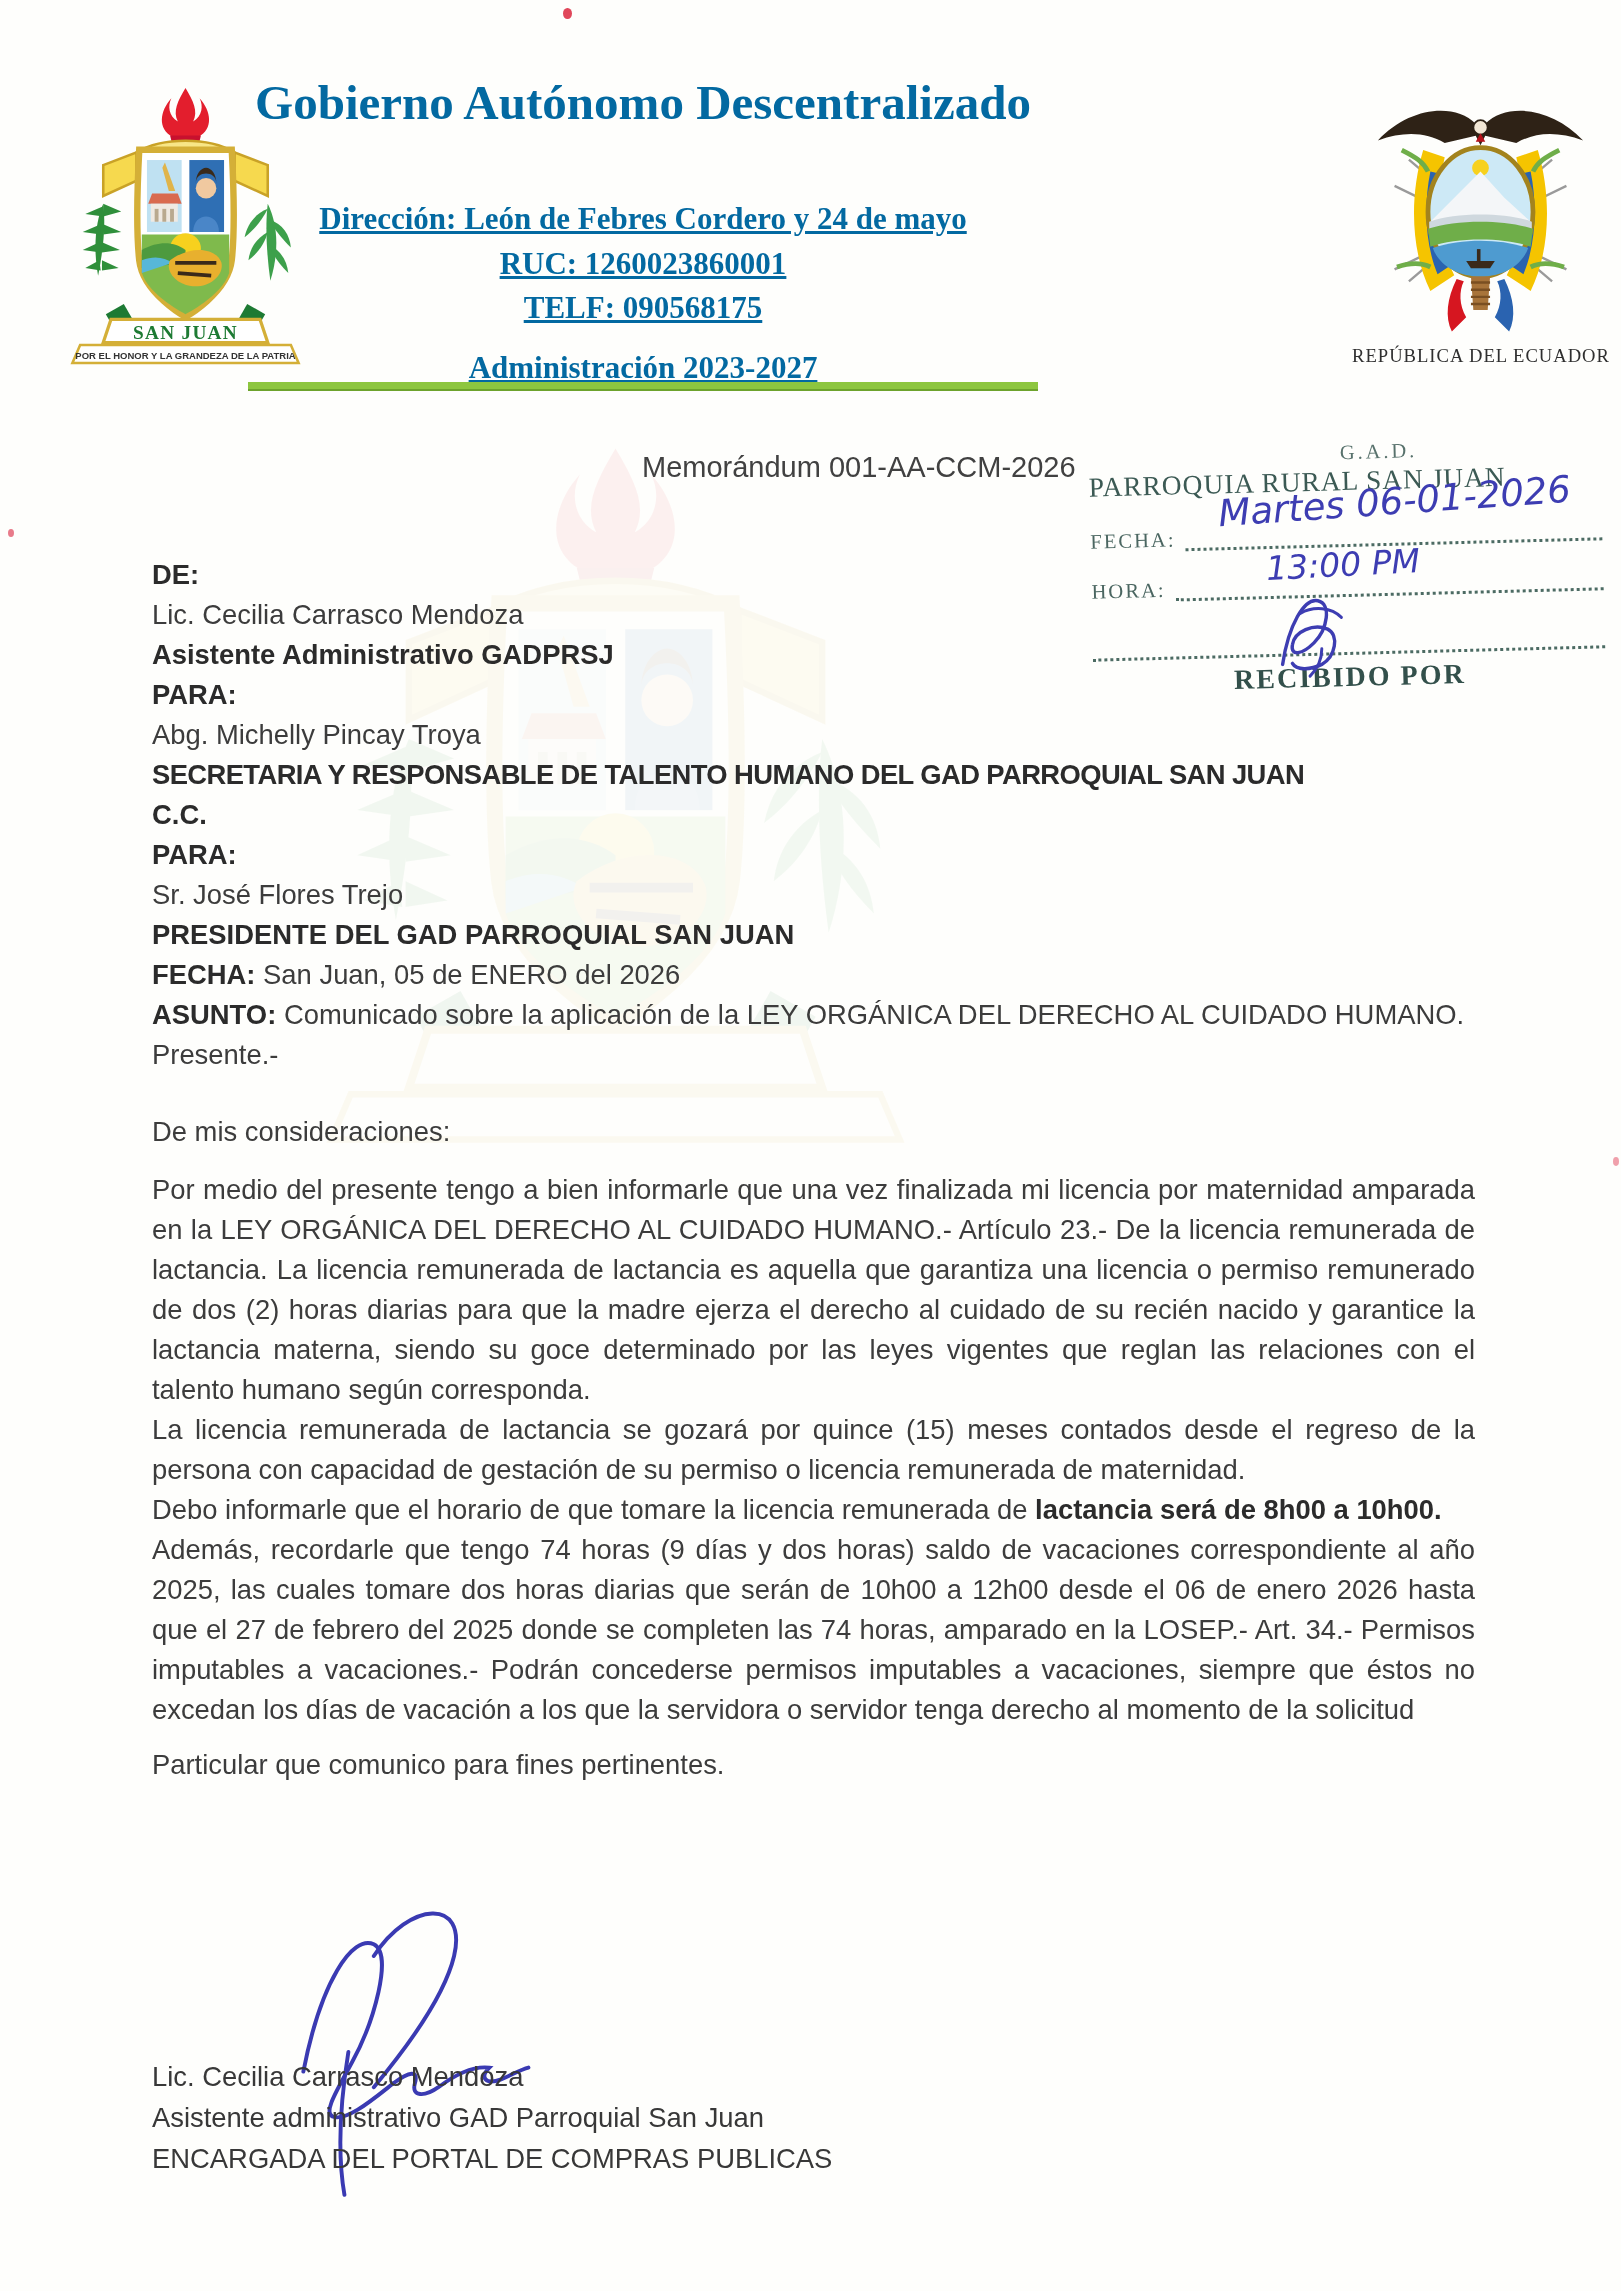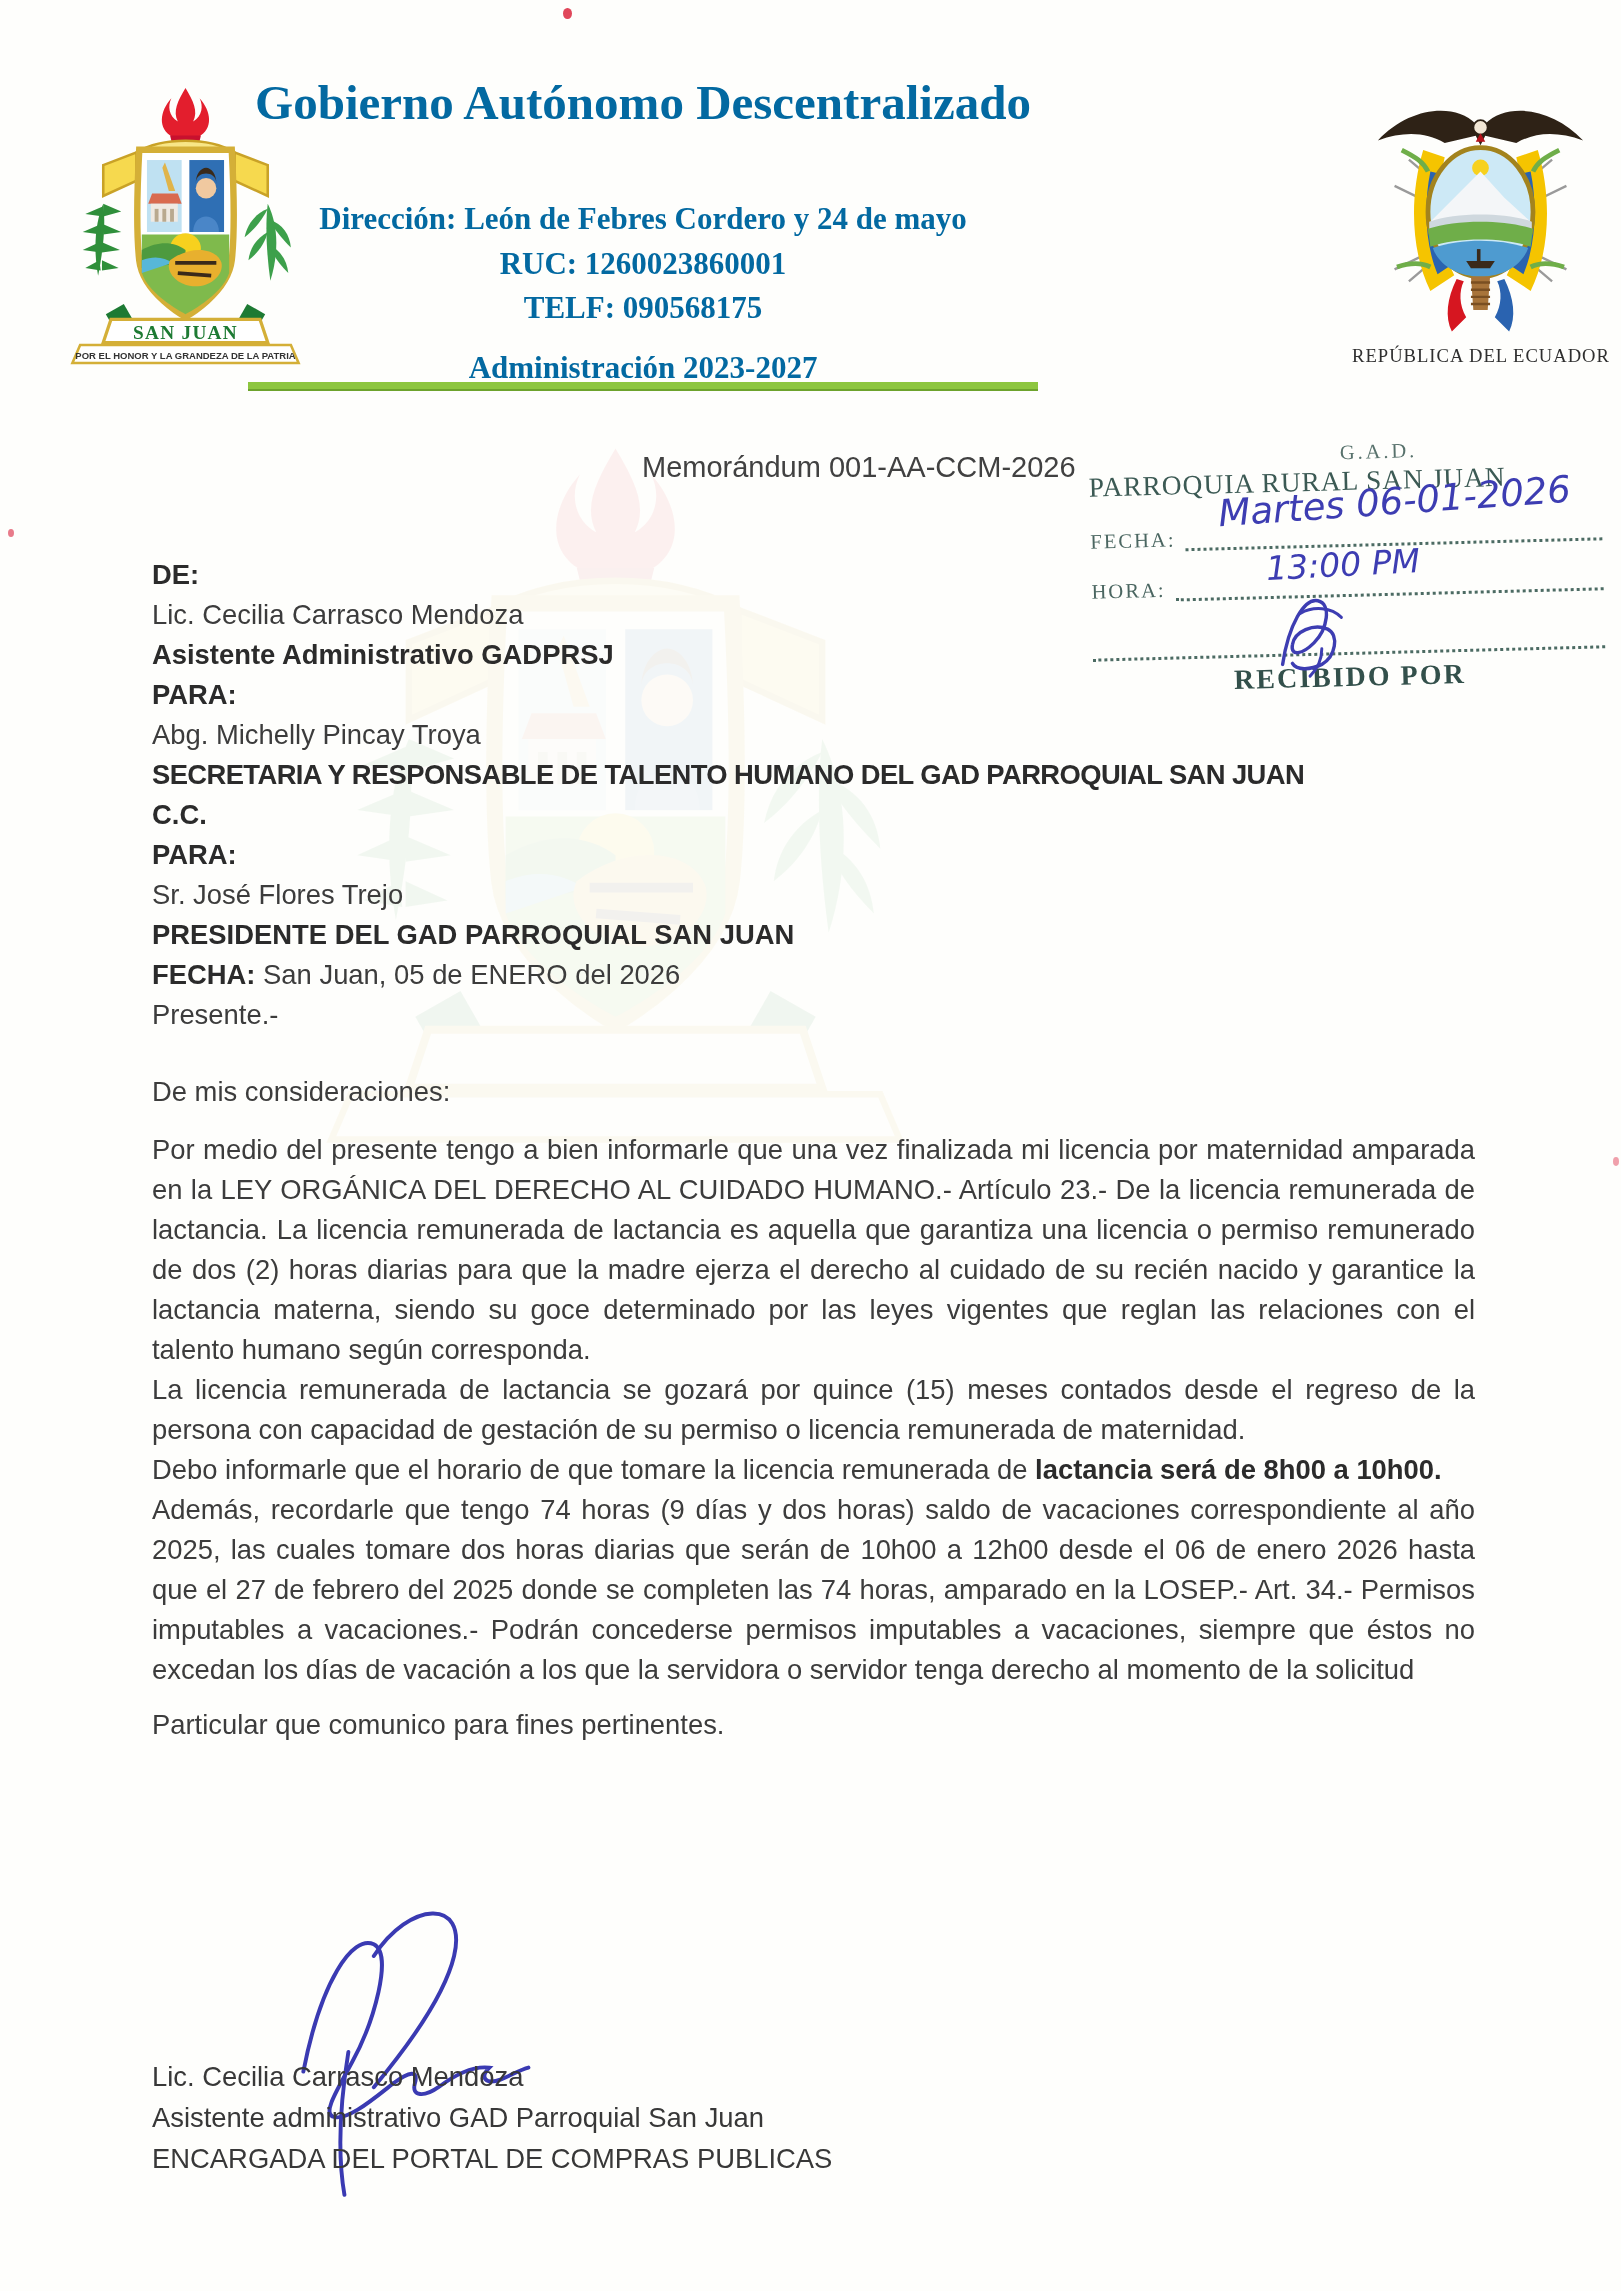--- a/index.html
+++ b/index.html
@@ -5,21 +5,21 @@
   html,body { margin:0; padding:0; background:#ffffff; }
   .page {
     position:relative; width:1621px; height:2292px; background:#fefefc;
     font-family:"Liberation Sans", sans-serif; color:#383838; overflow:hidden;
   }
   
   .hdr { position:absolute; left:245px; width:796px; text-align:center;
          font-family:"Liberation Serif", serif; font-weight:bold; color:#0369a1; }
   .hdr-title1 { top:74px;  font-size:49px; }
   .hdr-title2 { top:133px; font-size:46px; }
-  .hdr-small  { font-size:31px; }
+  .hdr-small  { font-size:31px;text-decoration:underline; }
   .hdr-addr   { top:201px; }
   .hdr-ruc    { top:246px; }
   .hdr-telf   { top:290px; }
   .hdr-admin  { top:350px; }
   .green-line { position:absolute; left:248px; top:382px; width:790px; height:6.9px;
                 background:#8dc63f; border-bottom:2px solid #6da32c; }
   .crest-left  { position:absolute; left:57px;  top:80px; width:257px; height:286px; }
   .crest-right { position:absolute; left:1360px; top:88px; width:241px; height:253px; }
   .seal-caption { position:absolute; left:1345px; top:345px; width:272px; text-align:center;
                   font-family:"Liberation Serif", serif; font-size:18.6px; letter-spacing:1px; color:#2f2f2f; }
@@ -186,20 +186,21 @@
     <div>Lic. Cecilia Carrasco Mendoza</div>
     <div class="b">Asistente Administrativo GADPRSJ</div>
     <div class="b">PARA:</div>
     <div>Abg. Michelly Pincay Troya</div>
     <div class="b tight">SECRETARIA Y RESPONSABLE DE TALENTO HUMANO DEL GAD PARROQUIAL SAN JUAN</div>
     <div class="b">C.C.</div>
     <div class="b">PARA:</div>
     <div>Sr. José Flores Trejo</div>
     <div class="b">PRESIDENTE DEL GAD PARROQUIAL SAN JUAN</div>
     <div><b>FECHA:</b> <span>San Juan, 05 de ENERO del 2026</span></div>
+    <p class="jp"><b>ASUNTO:</b> <span>Comunicado sobre la aplicación de la LEY ORGÁNICA DEL DERECHO AL CUIDADO HUMANO.</span></p>
     <div>Presente.-</div>
 
     <div class="salutation">De mis consideraciones:</div>
 
     <p class="jp p-first">Por medio del presente tengo a bien informarle que una vez finalizada mi licencia por maternidad amparada en la LEY ORGÁNICA DEL DERECHO AL CUIDADO HUMANO.- Artículo 23.- De la licencia remunerada de lactancia. La licencia remunerada de lactancia es aquella que garantiza una licencia o permiso remunerado de dos (2) horas diarias para que la madre ejerza el derecho al cuidado de su recién nacido y garantice la lactancia materna, siendo su goce determinado por las leyes vigentes que reglan las relaciones con el talento humano según corresponda.</p>
     <p class="jp">La licencia remunerada de lactancia se gozará por quince (15) meses contados desde el regreso de la persona con capacidad de gestación de su permiso o licencia remunerada de maternidad.</p>
     <p class="jp"><span>Debo informarle que el horario de que tomare la licencia remunerada de </span><b>lactancia será de 8h00 a 10h00.</b></p>
     <p class="jp">Además, recordarle que tengo 74 horas (9 días y dos horas) saldo de vacaciones correspondiente al año 2025, las cuales tomare dos horas diarias que serán de 10h00 a 12h00 desde el 06 de enero 2026 hasta que el 27 de febrero del 2025 donde se completen las 74 horas, amparado en la LOSEP.- Art. 34.- Permisos imputables a vacaciones.- Podrán concederse permisos imputables a vacaciones, siempre que éstos no excedan los días de vacación a los que la servidora o servidor tenga derecho al momento de la solicitud</p>
 
     <div class="closing">Particular que comunico para fines pertinentes.</div>

